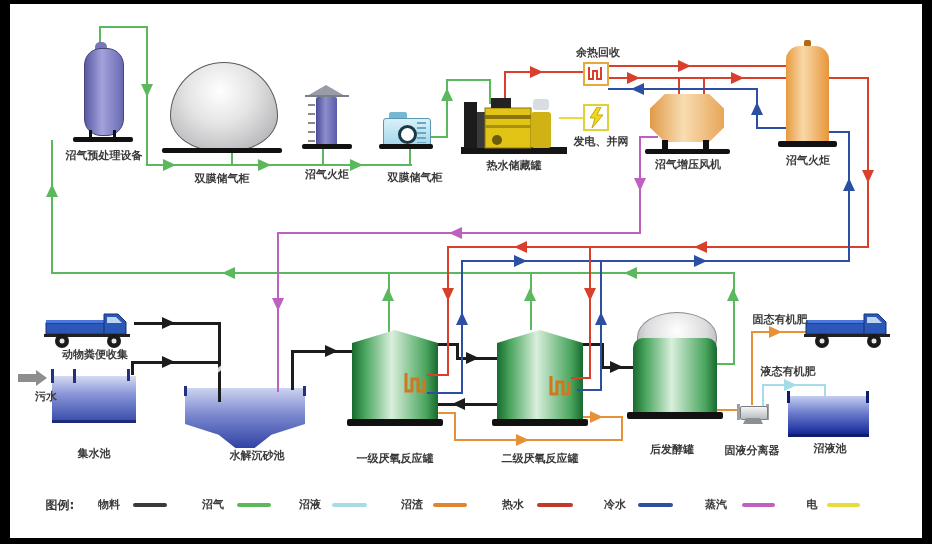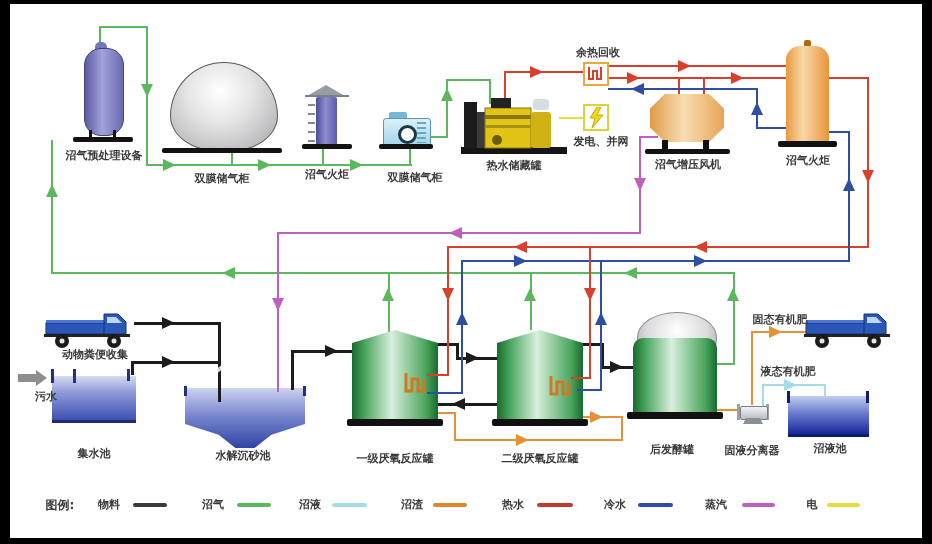--- a/index.html
+++ b/index.html
@@ -330,21 +330,21 @@
 <span class="lbl" style="left:327px;top:167px">沼气火炬</span>
 <span class="lbl" style="left:415px;top:170px">双膜储气柜</span>
 <span class="lbl" style="left:514px;top:158px">热水储藏罐</span>
 <span class="lbl" style="left:601px;top:134px">发电、并网</span>
 <span class="lbl" style="left:598px;top:45px">余热回收</span>
 <span class="lbl" style="left:688px;top:157px">沼气增压风机</span>
 <span class="lbl" style="left:808px;top:153px">沼气火炬</span>
 <span class="lbl" style="left:95px;top:347px">动物粪便收集</span>
 <span class="lbl" style="left:46px;top:389px">污水</span>
 <span class="lbl" style="left:94px;top:446px">集水池</span>
-<span class="lbl" style="left:243px;top:448px">水解沉砂池</span>
+<span class="lbl" style="left:257px;top:448px">水解沉砂池</span>
 <span class="lbl" style="left:395px;top:451px">一级厌氧反应罐</span>
 <span class="lbl" style="left:540px;top:451px">二级厌氧反应罐</span>
 <span class="lbl" style="left:672px;top:442px">后发酵罐</span>
 <span class="lbl" style="left:752px;top:443px">固液分离器</span>
 <span class="lbl" style="left:830px;top:441px">沼液池</span>
 <span class="lbl" style="left:780px;top:312px">固态有机肥</span>
 <span class="lbl" style="left:788px;top:364px">液态有机肥</span>
 
 <span class="lbl" style="left:60px;top:497px;font-size:12px">图例:</span>
 <span class="lbl" style="left:109px;top:497px">物料</span>

